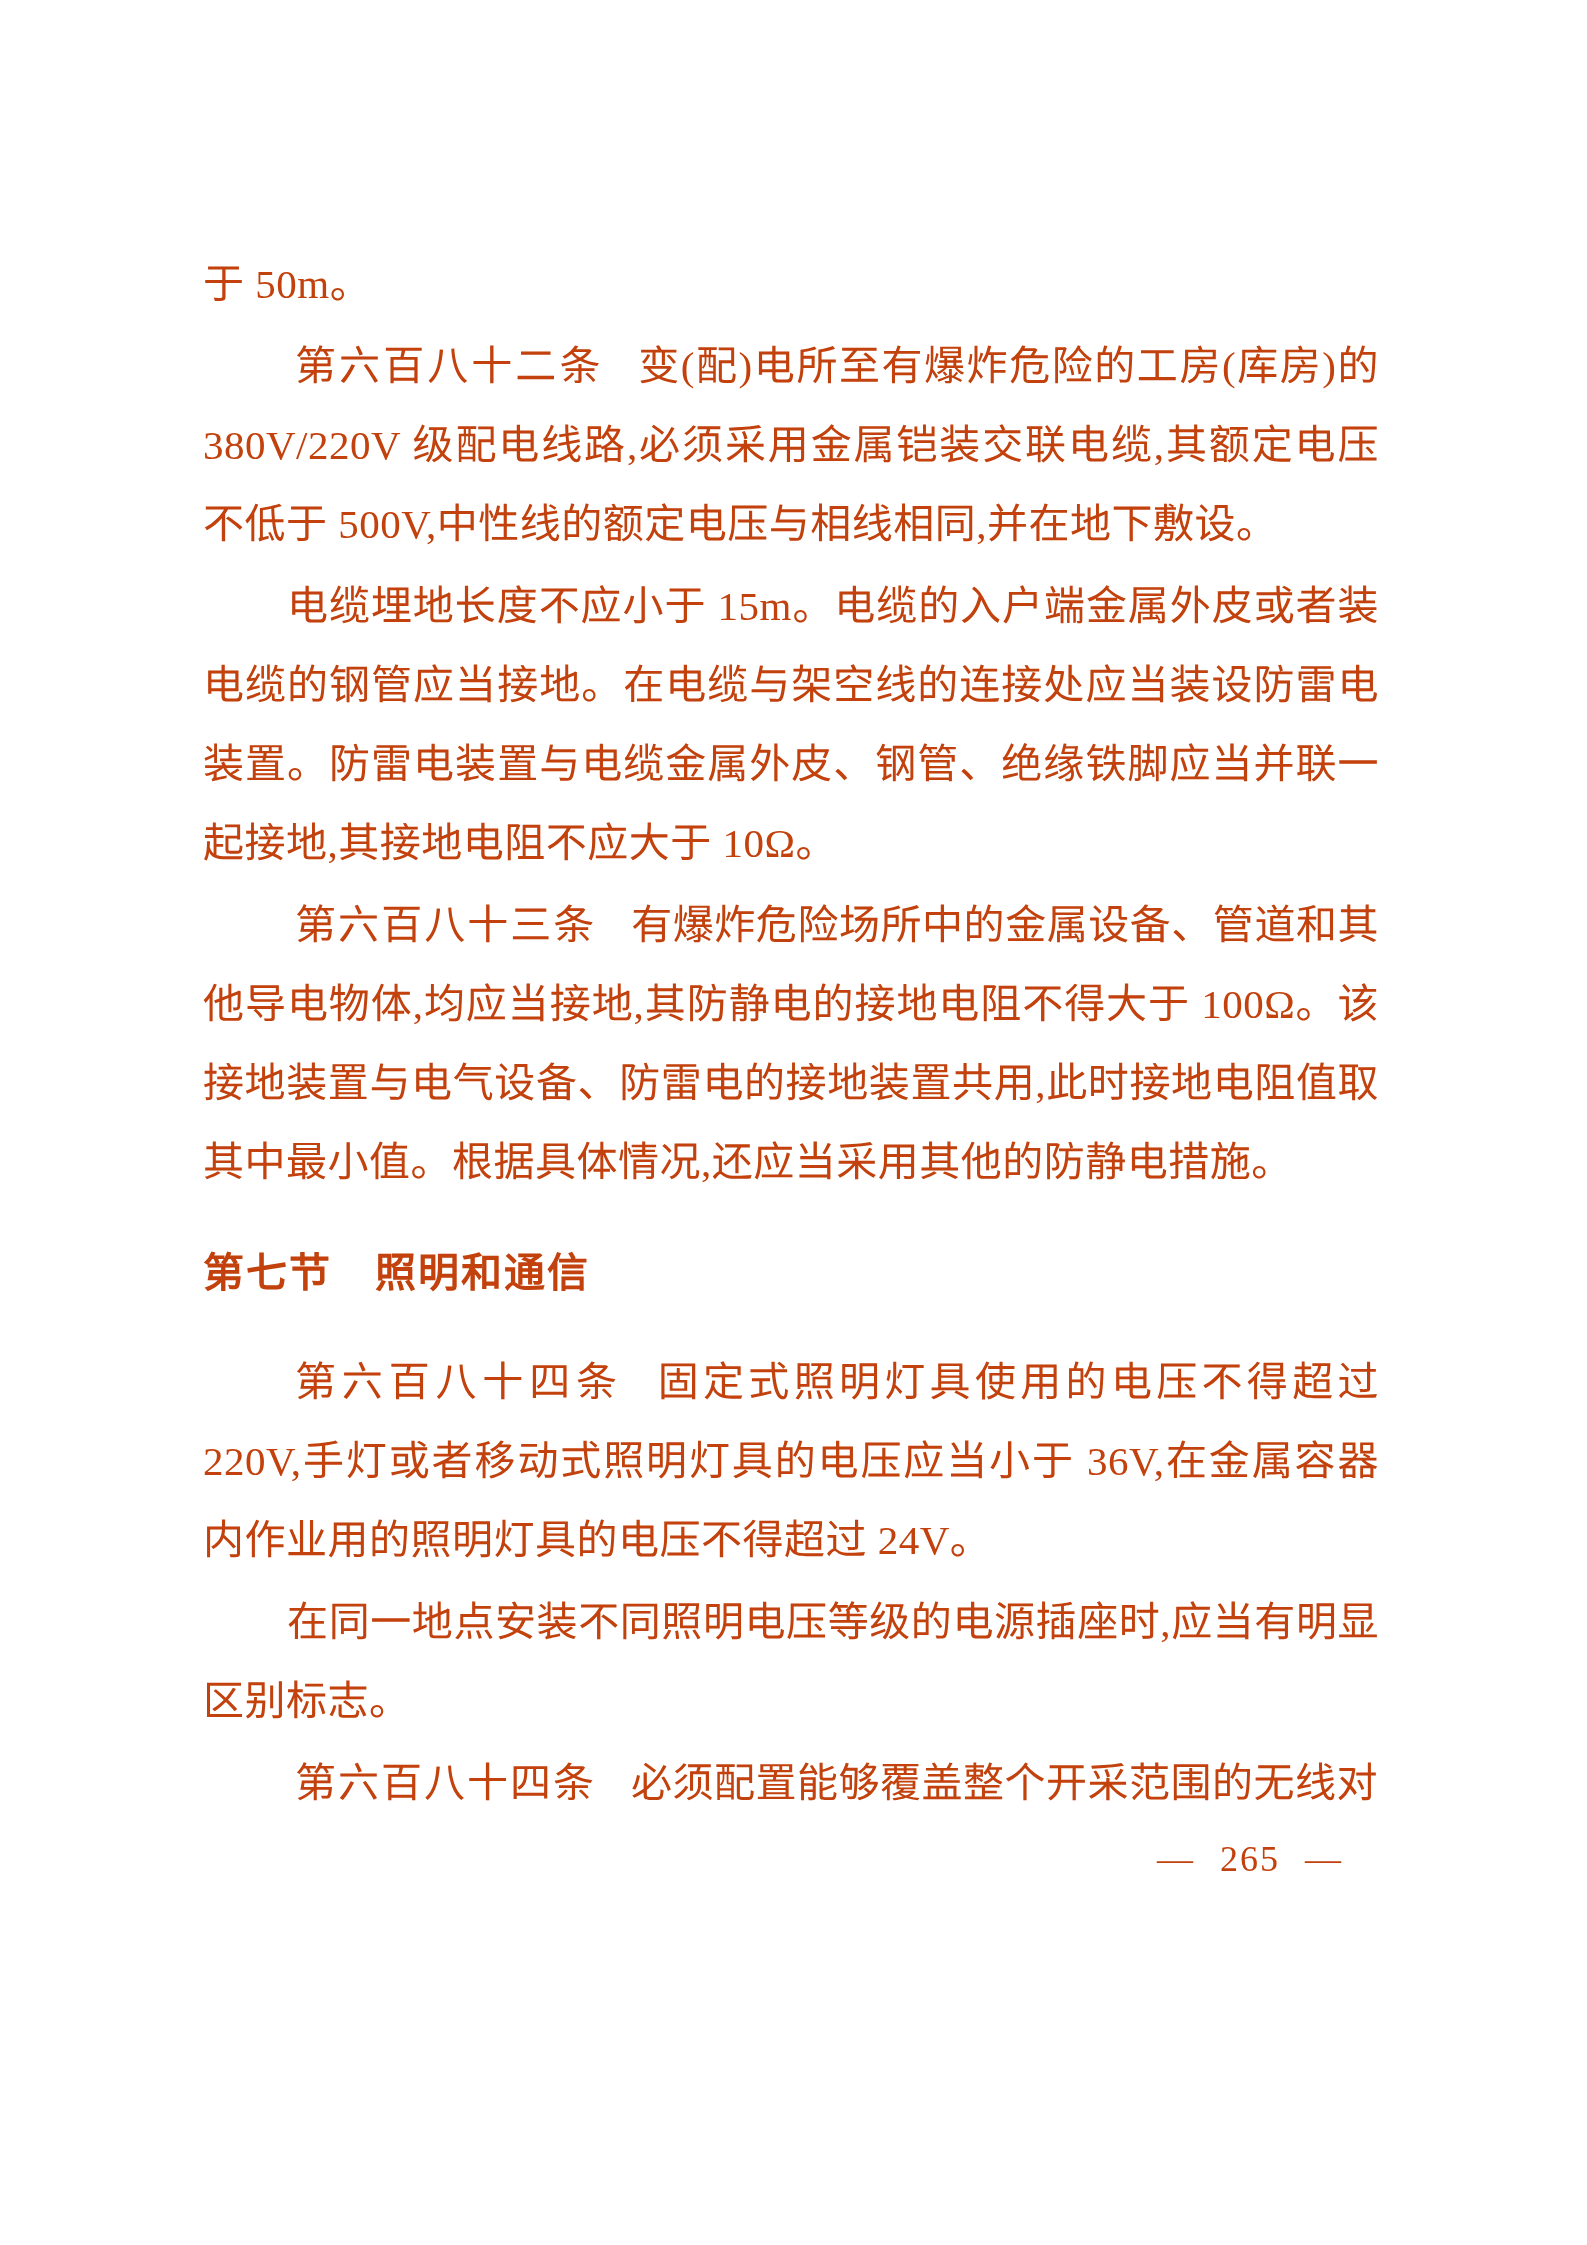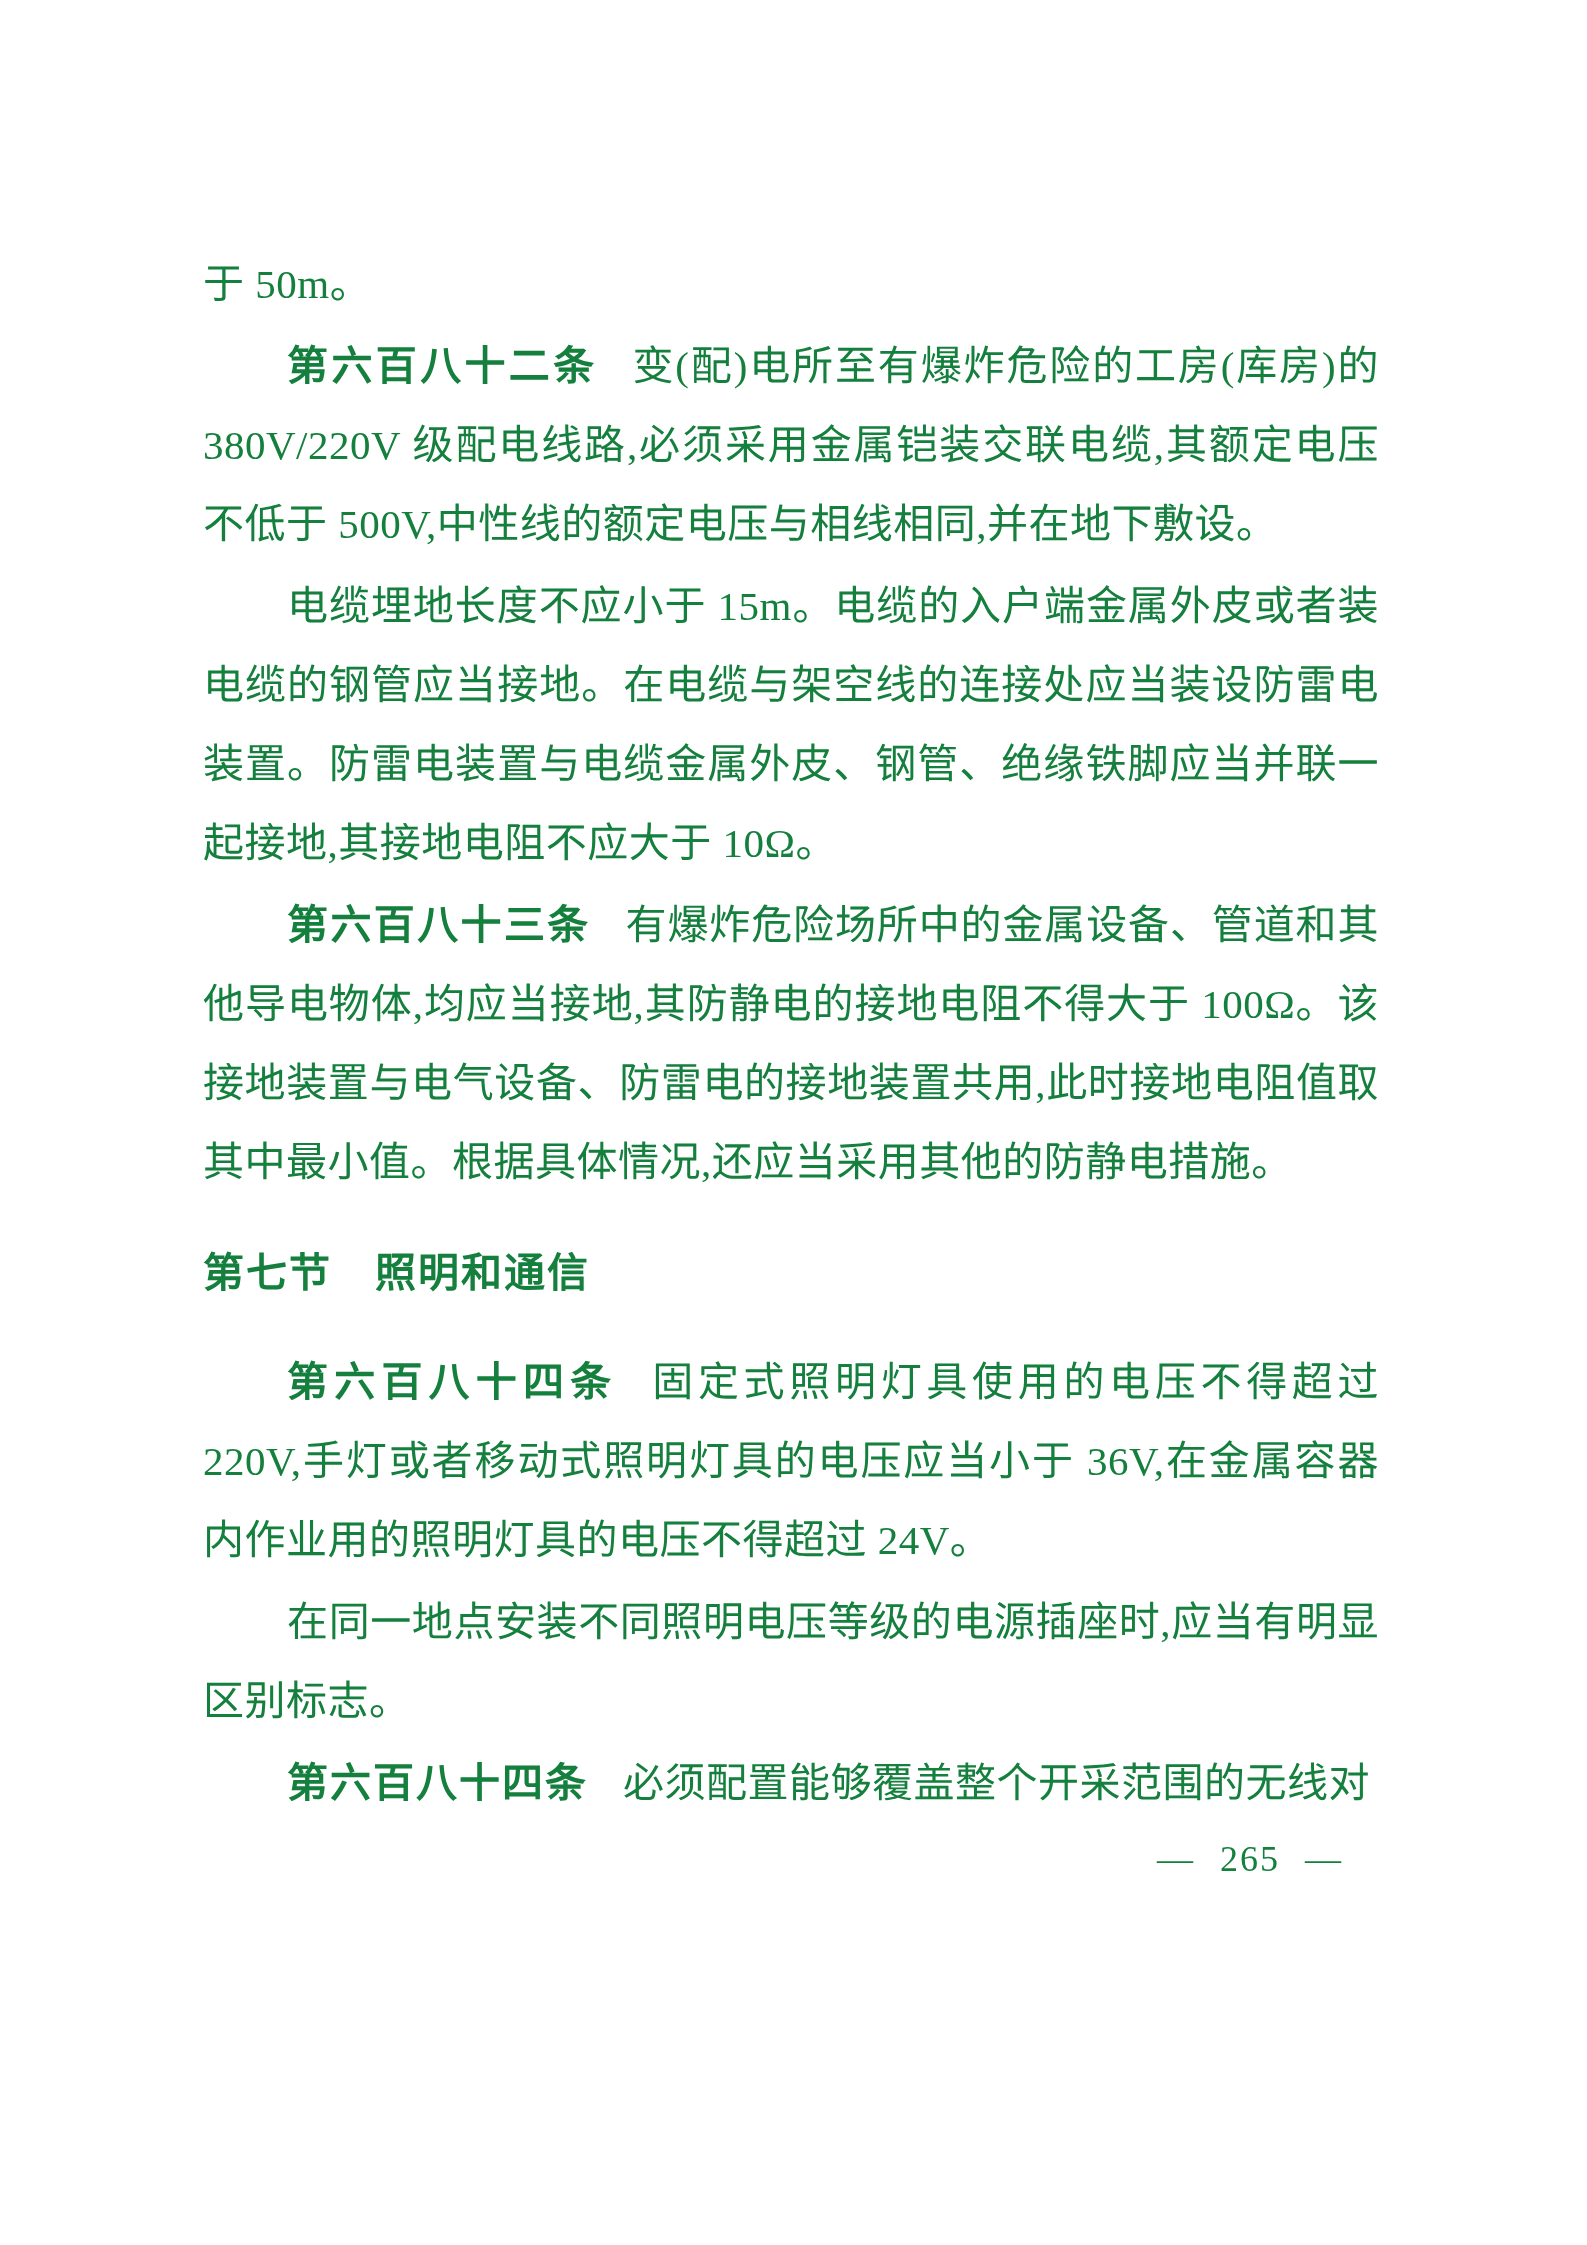--- a/index.html
+++ b/index.html
@@ -7,40 +7,41 @@
     padding: 0;
     background: #ffffff;
   }
   .page {
     position: relative;
     width: 1587px;
     height: 2245px;
     box-sizing: border-box;
     padding: 245px 208px 0 203px;
     background: #ffffff;
-    color: #15803d;
+    color: #c2410c;
     font-family: "Liberation Serif", "DejaVu Serif", serif;
     font-size: 41px;
     line-height: 79px;
     text-align: justify;
     letter-spacing: 0.5px;
     overflow: hidden;
   }
   .para {
     margin: 0 0 3px 0;
     text-indent: 2.05em;
   }
   .para.no-indent {
     text-indent: 0;
   }
   .article-label {
-    font-weight: 700;
+    font-weight: 400;
     font-family: "Liberation Sans", "DejaVu Sans", sans-serif;
     letter-spacing: 2px;
     margin-right: 0.85em;
+    margin-left: 8px;
   }
   .section-heading {
     margin: 32px 0 30px 0;
     text-indent: 0;
     font-size: 41px;
     font-weight: 700;
     font-family: "Liberation Sans", "DejaVu Sans", sans-serif;
     letter-spacing: 2px;
   }
   .footer {

